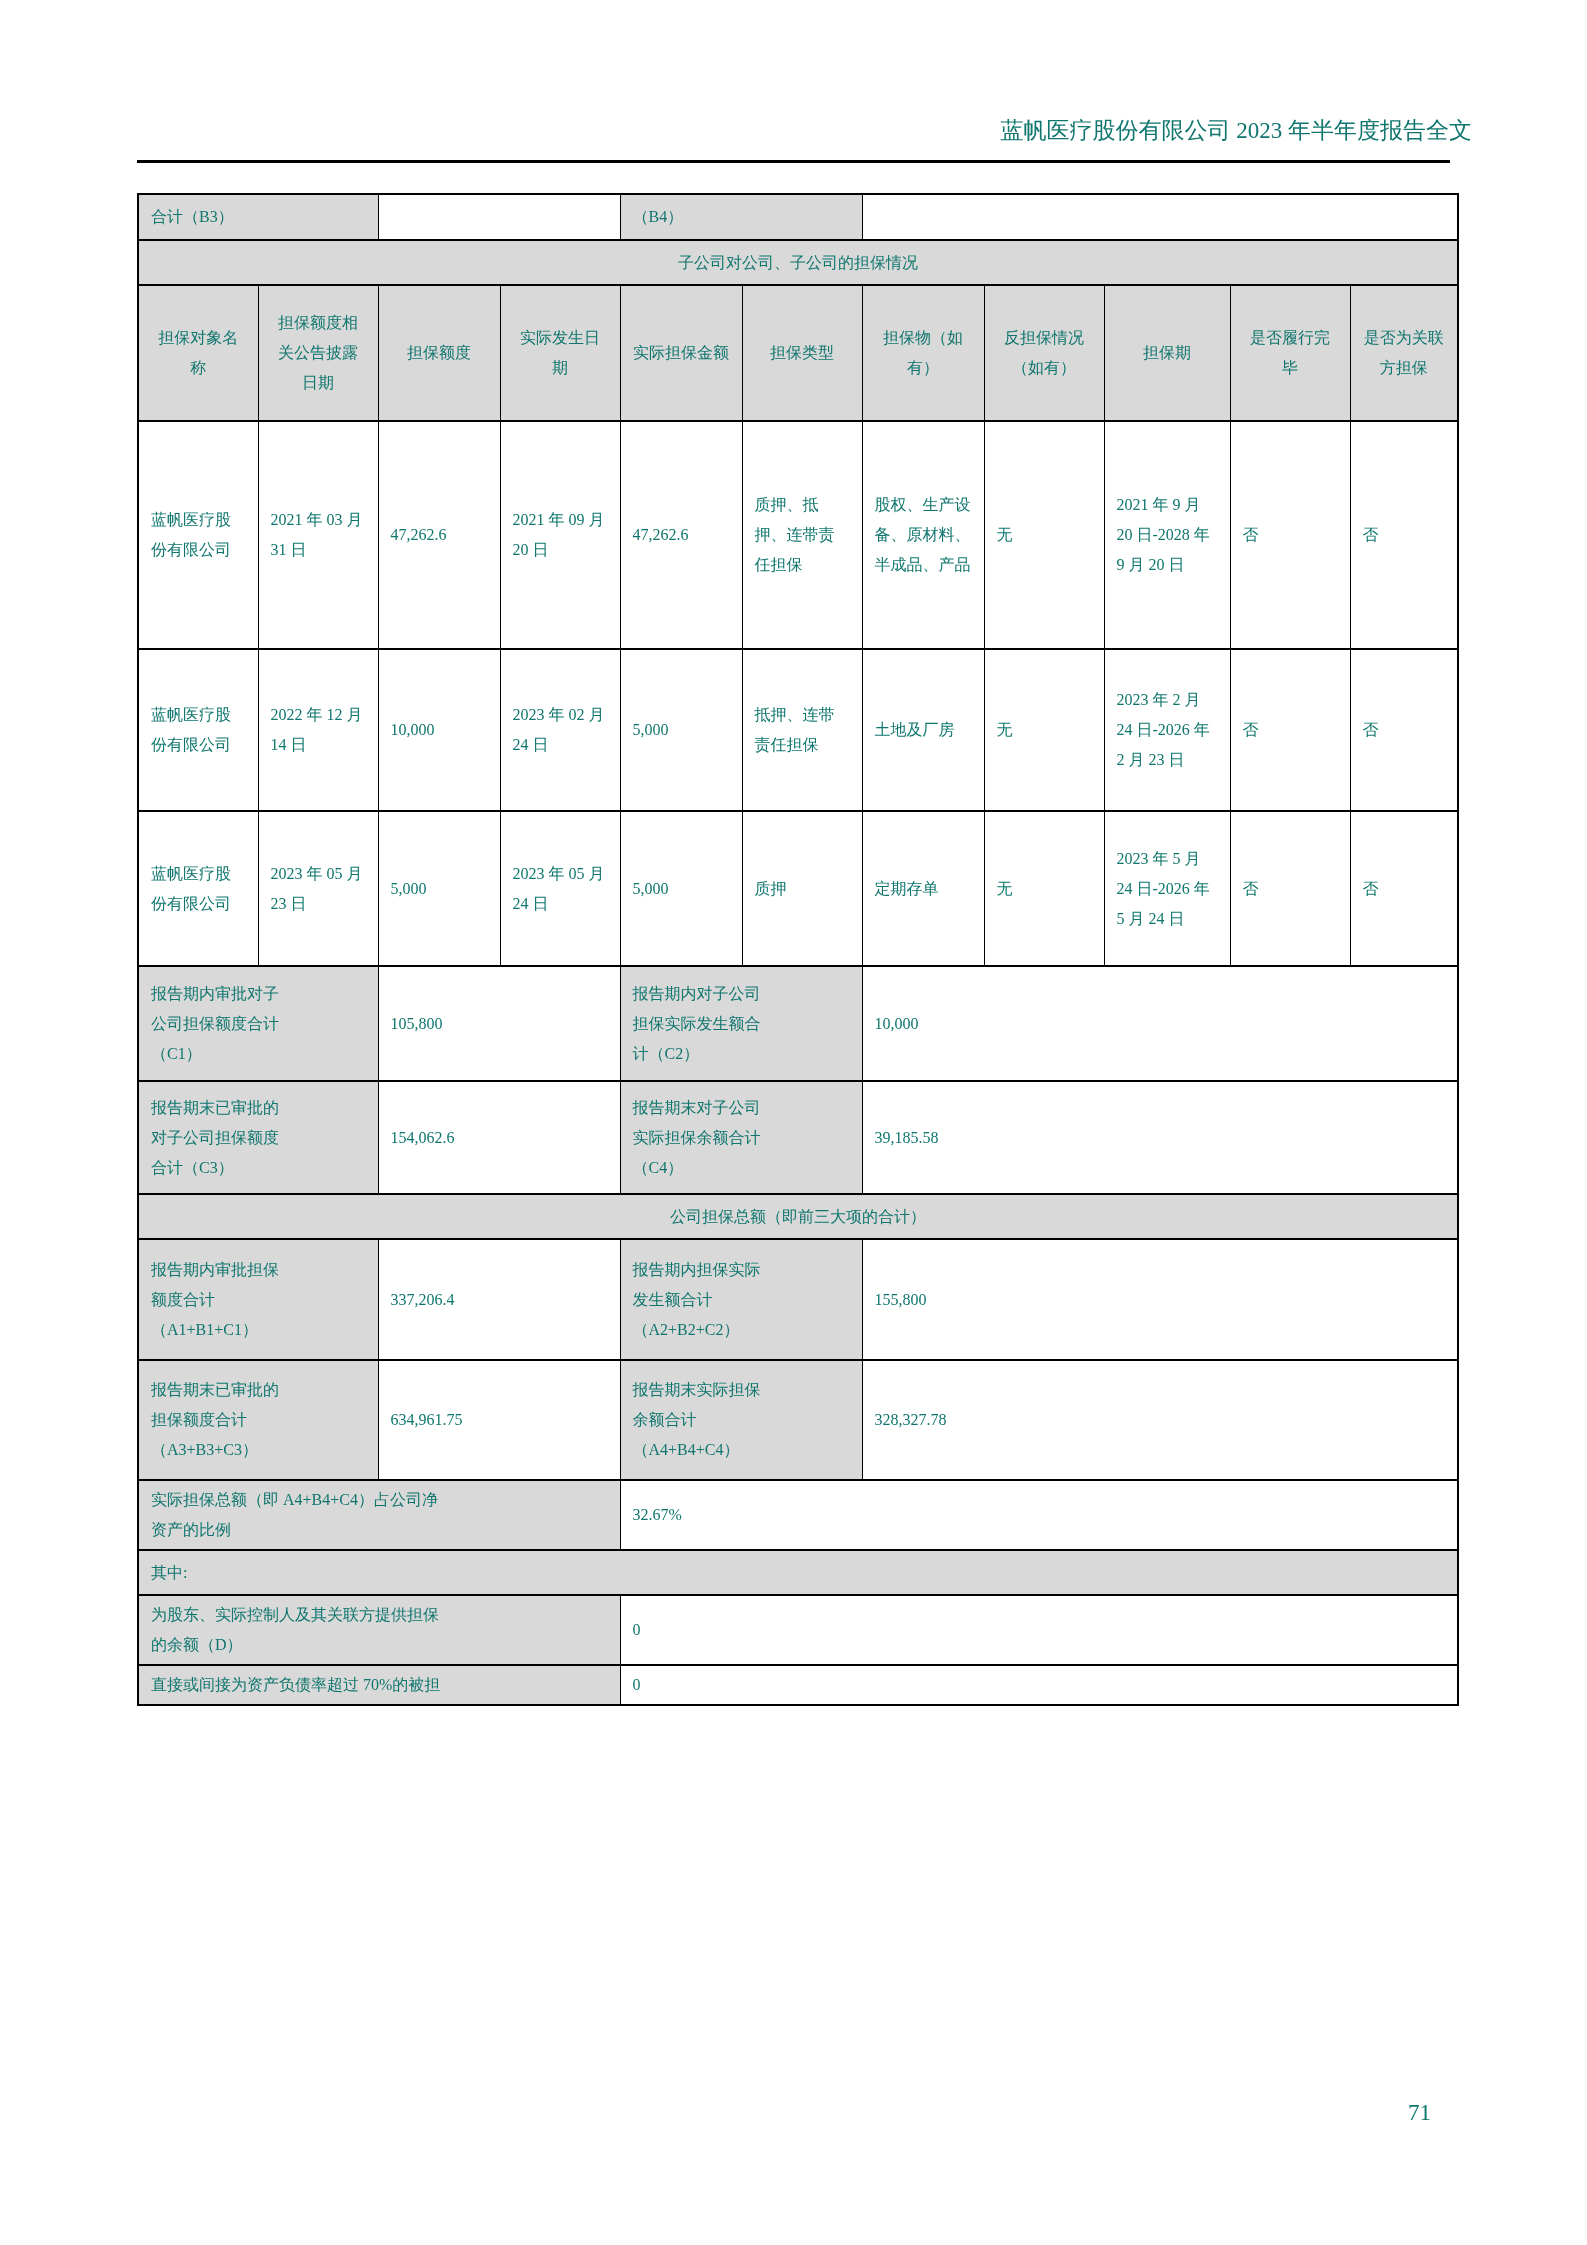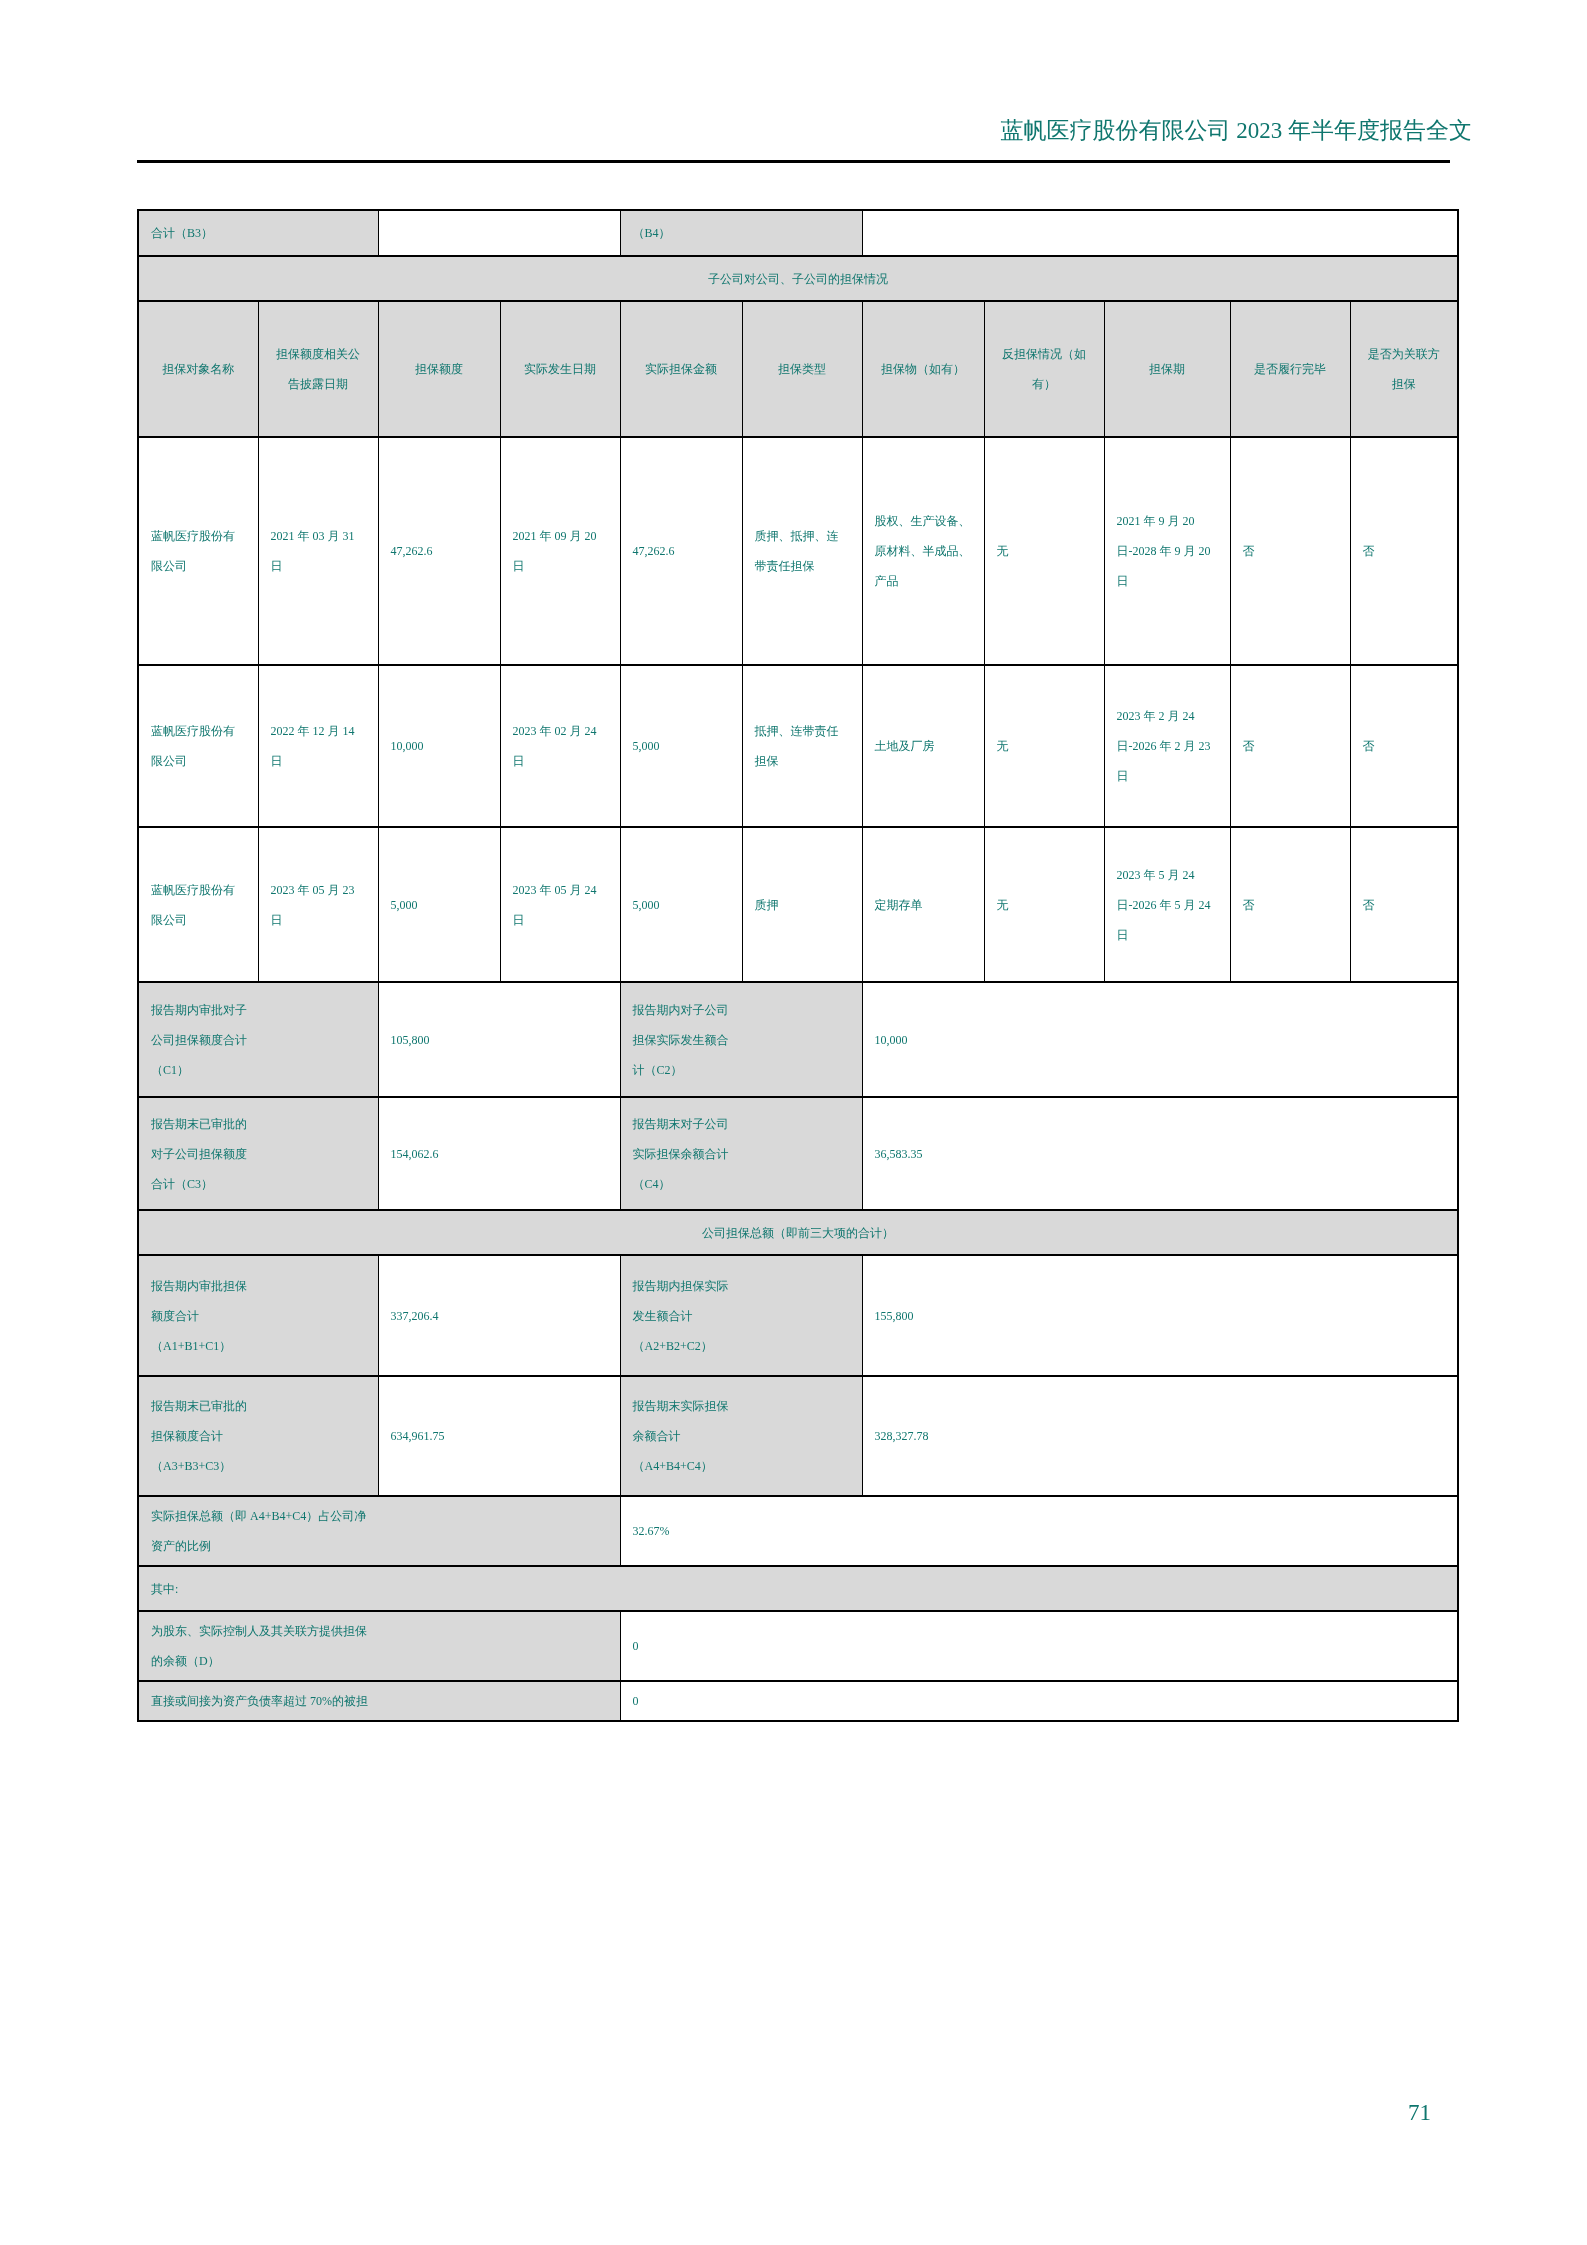--- a/index.html
+++ b/index.html
@@ -17,21 +17,21 @@
     font-size:23px;line-height:30px;white-space:nowrap;
   }
   .header-rule{
     position:absolute;top:160px;left:137px;width:1313px;height:3px;background:#000;
   }
   table.report{
     position:absolute;top:193px;left:137px;
     width:1320px;table-layout:fixed;
     border-collapse:collapse;
     border:2px solid #000;
-    font-size:12px;line-height:30px;margin-top:16px;
+    font-size:16px;line-height:30px;
   }
   table.report td{
     border:1px solid #000;
     border-top-width:2px;border-bottom-width:2px;
     vertical-align:middle;
     padding:4px 12px;
     overflow-wrap:break-word;
     word-wrap:break-word;
   }
   .g{background:#d9d9d9;}
@@ -151,21 +151,21 @@
     </tr>
 
     <tr class="h113">
       <td colspan="2" class="g p">报告期末已审批的
 对子公司担保额度
 合计（C3）</td>
       <td colspan="2" class="n">154,062.6</td>
       <td colspan="2" class="g p">报告期末对子公司
 实际担保余额合计
 （C4）</td>
-      <td colspan="5" class="n">36,583.35</td>
+      <td colspan="5" class="n">39,185.58</td>
     </tr>
 
     <tr class="h45">
       <td colspan="11" class="g c">公司担保总额（即前三大项的合计）</td>
     </tr>
 
     <tr class="h121">
       <td colspan="2" class="g p">报告期内审批担保
 额度合计
 （A1+B1+C1）</td>

